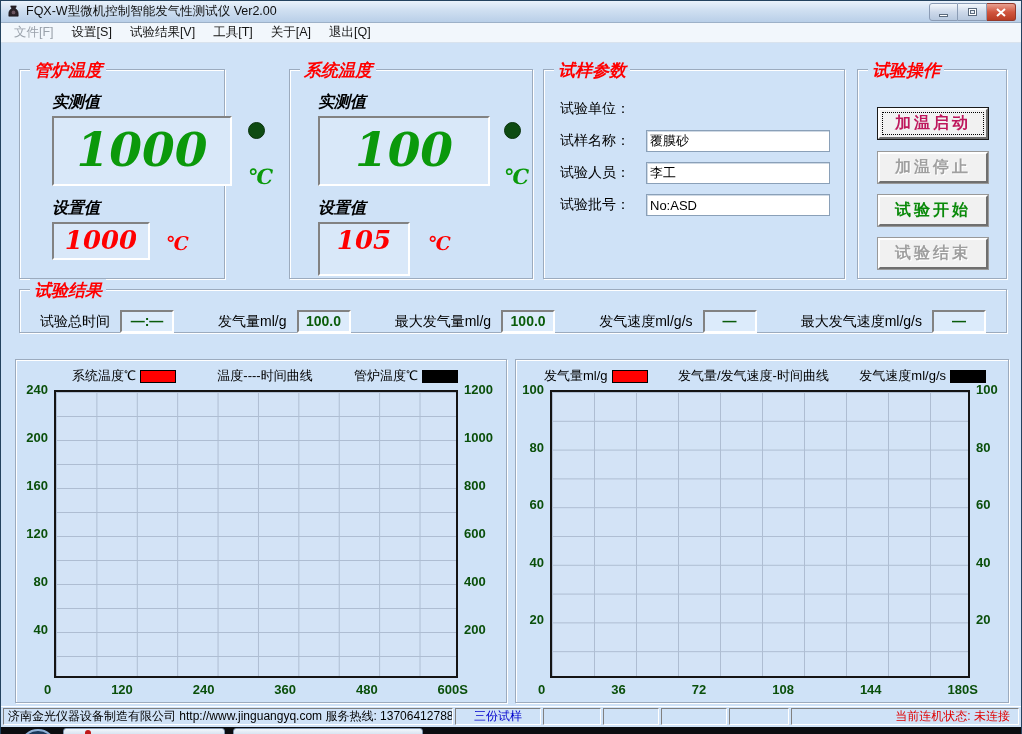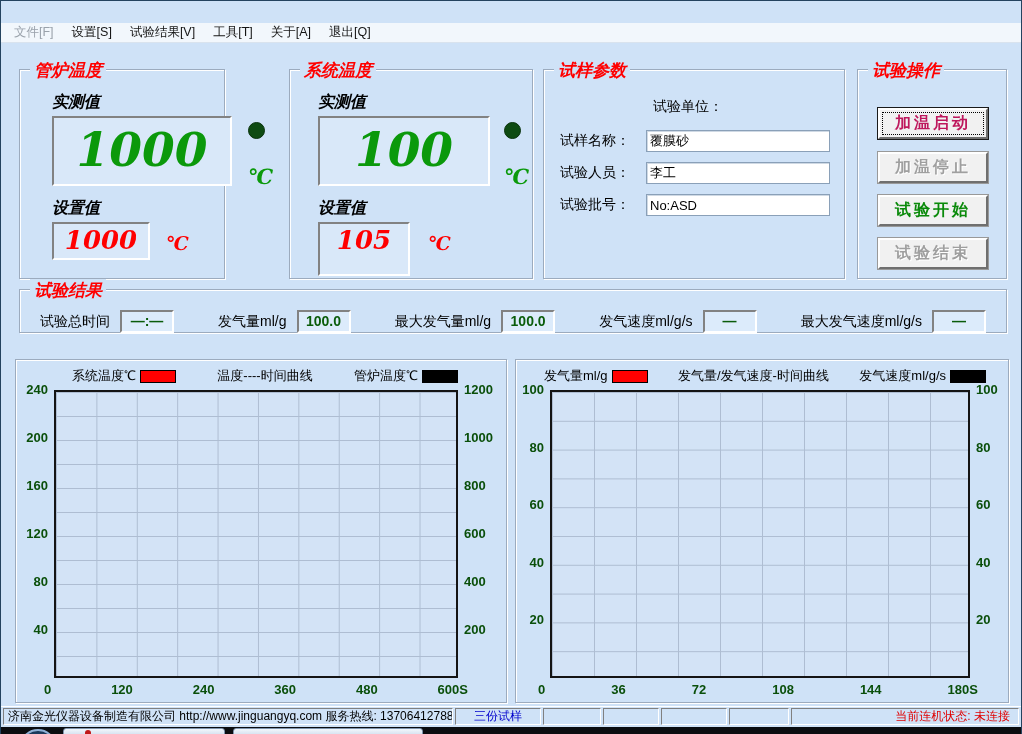--- a/index.html
+++ b/index.html
@@ -106,20 +106,42 @@
     border:2px solid #8fb0d6; background:radial-gradient(#2d5c8e,#10243c); }
   .tb-btn { position:absolute; top:1px; height:10px; background:linear-gradient(#f2f7fc,#c9d8ea);
     border:1px solid #7e93ac; border-radius:3px 3px 0 0; }
   .tb-dot { position:absolute; top:3px; width:6px; height:6px; border-radius:50%; background:#c01818; }
 </style>
 </head>
 <body>
 
 <div class="window">
 
+  <div class="titlebar">
+    <span class="app-icon">
+      <svg viewBox="0 0 16 16" width="15" height="15">
+          <path d="M5 2 h6 l-1 3 c2 1 3 3 3 5 v3 H3 v-3 c0-2 1-4 3-5 z" fill="#2a2228" stroke="#141014" stroke-width="0.6"></path>
+          <circle cx="8" cy="9" r="2" fill="#6b5560"></circle>
+        </svg>
+    </span>
+    <span class="titletext">FQX-W型微机控制智能发气性测试仪 Ver2.00</span>
+    <div class="win-controls">
+      <div class="wbtn first">
+          <span class="glyph-min"></span>
+        </div>
+      <div class="wbtn mid">
+          <span class="glyph-max"></span>
+        </div>
+      <div class="wbtn close">
+        <svg width="10" height="9" viewBox="0 0 10 9">
+            <path d="M1 1 L9 8 M9 1 L1 8" stroke="#ffffff" stroke-width="2"></path>
+          </svg>
+      </div>
+    </div>
+  </div>
 
   <div class="menubar">
     <span class="menu-item disabled">文件[F]</span>
     <span class="menu-item">设置[S]</span>
     <span class="menu-item">试验结果[V]</span>
     <span class="menu-item">工具[T]</span>
     <span class="menu-item">关于[A]</span>
     <span class="menu-item">退出[Q]</span>
   </div>
 
@@ -142,21 +164,21 @@
       <div class="sunken bigval" style="left:28px;top:46px;width:172px;height:70px;">100</div>
       <span class="indicator" style="left:214px;top:52px;"></span>
       <span class="unit-g" style="left:214px;top:94px;">℃</span>
       <span class="lbl-bi" style="left:28px;top:128px;">设置值</span>
       <div class="sunken setval" style="left:28px;top:152px;width:92px;height:54px;">105</div>
       <span class="unit-r" style="left:138px;top:162px;">℃</span>
     </div>
 
     <div class="groupbox" style="left:542px;top:26px;width:302px;height:210px;">
       <span class="gb-title">试样参数</span>
-      <div class="sp-row" style="top:28px;flex-direction:column;">
+      <div class="sp-row" style="top:28px;">
         <span class="sp-label">试验单位：</span>
       </div>
       <div class="sp-row" style="top:60px;align-items:center;">
         <span class="sp-label">试样名称：</span>
         <input class="sp-input" value="覆膜砂" style="">
       </div>
       <div class="sp-row" style="top:92px;">
         <span class="sp-label">试验人员：</span>
         <input class="sp-input" value="李工" style="">
       </div>

